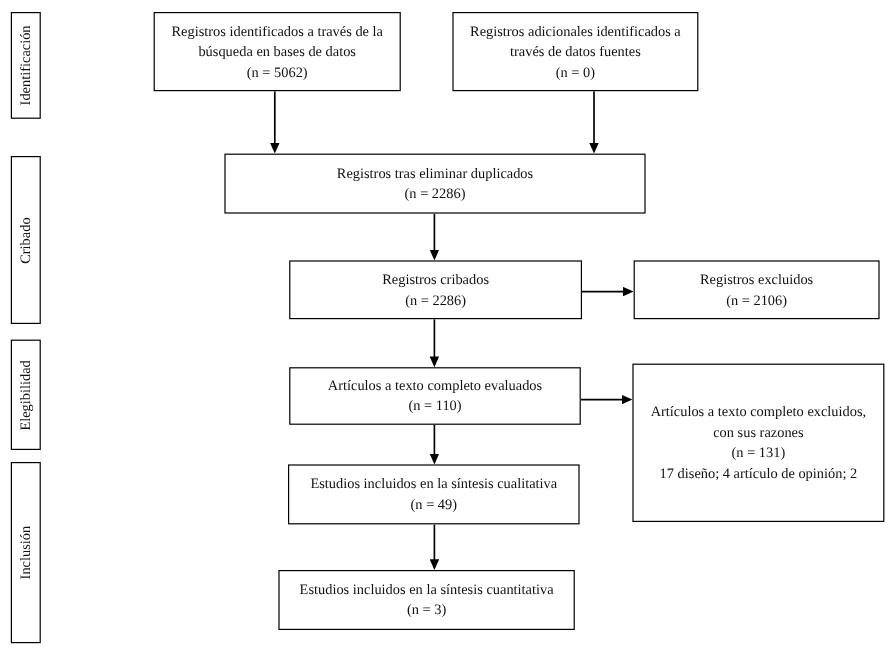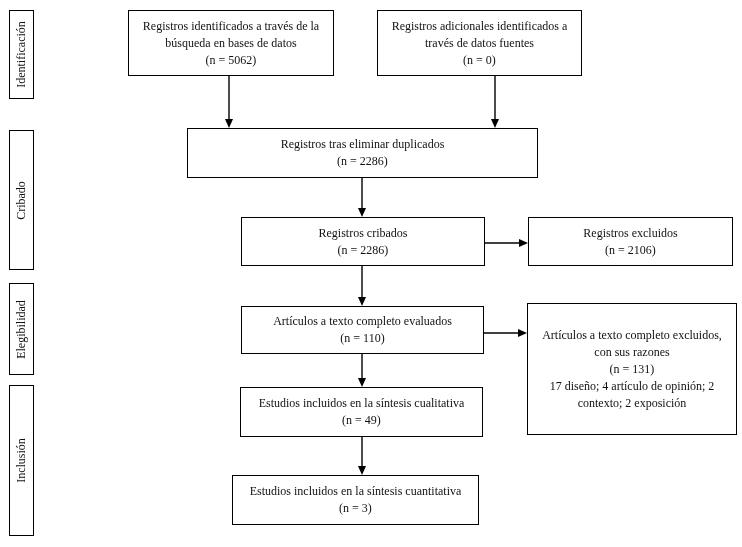--- a/index.html
+++ b/index.html
@@ -113,21 +113,20 @@
     </div>
   <div class="box" style="left:241px;top:306px;width:243px;height:48px">
       <div>Artículos a texto completo evaluados</div>
       <div>(n = 110)</div>
     </div>
   <div class="box" style="left:527px;top:303px;width:210px;height:132px">
       <div>Artículos a texto completo excluidos,</div>
       <div>con sus razones</div>
       <div>(n = 131)</div>
       <div>17 diseño; 4 artículo de opinión; 2</div>
-      <div>contexto; 2 exposición</div>
     </div>
   <div class="box" style="left:240px;top:387px;width:243px;height:50px">
       <div>Estudios incluidos en la síntesis cualitativa</div>
       <div>(n = 49)</div>
     </div>
   <div class="box" style="left:232px;top:475px;width:247px;height:50px">
       <div>Estudios incluidos en la síntesis cuantitativa</div>
       <div>(n = 3)</div>
     </div>
 

